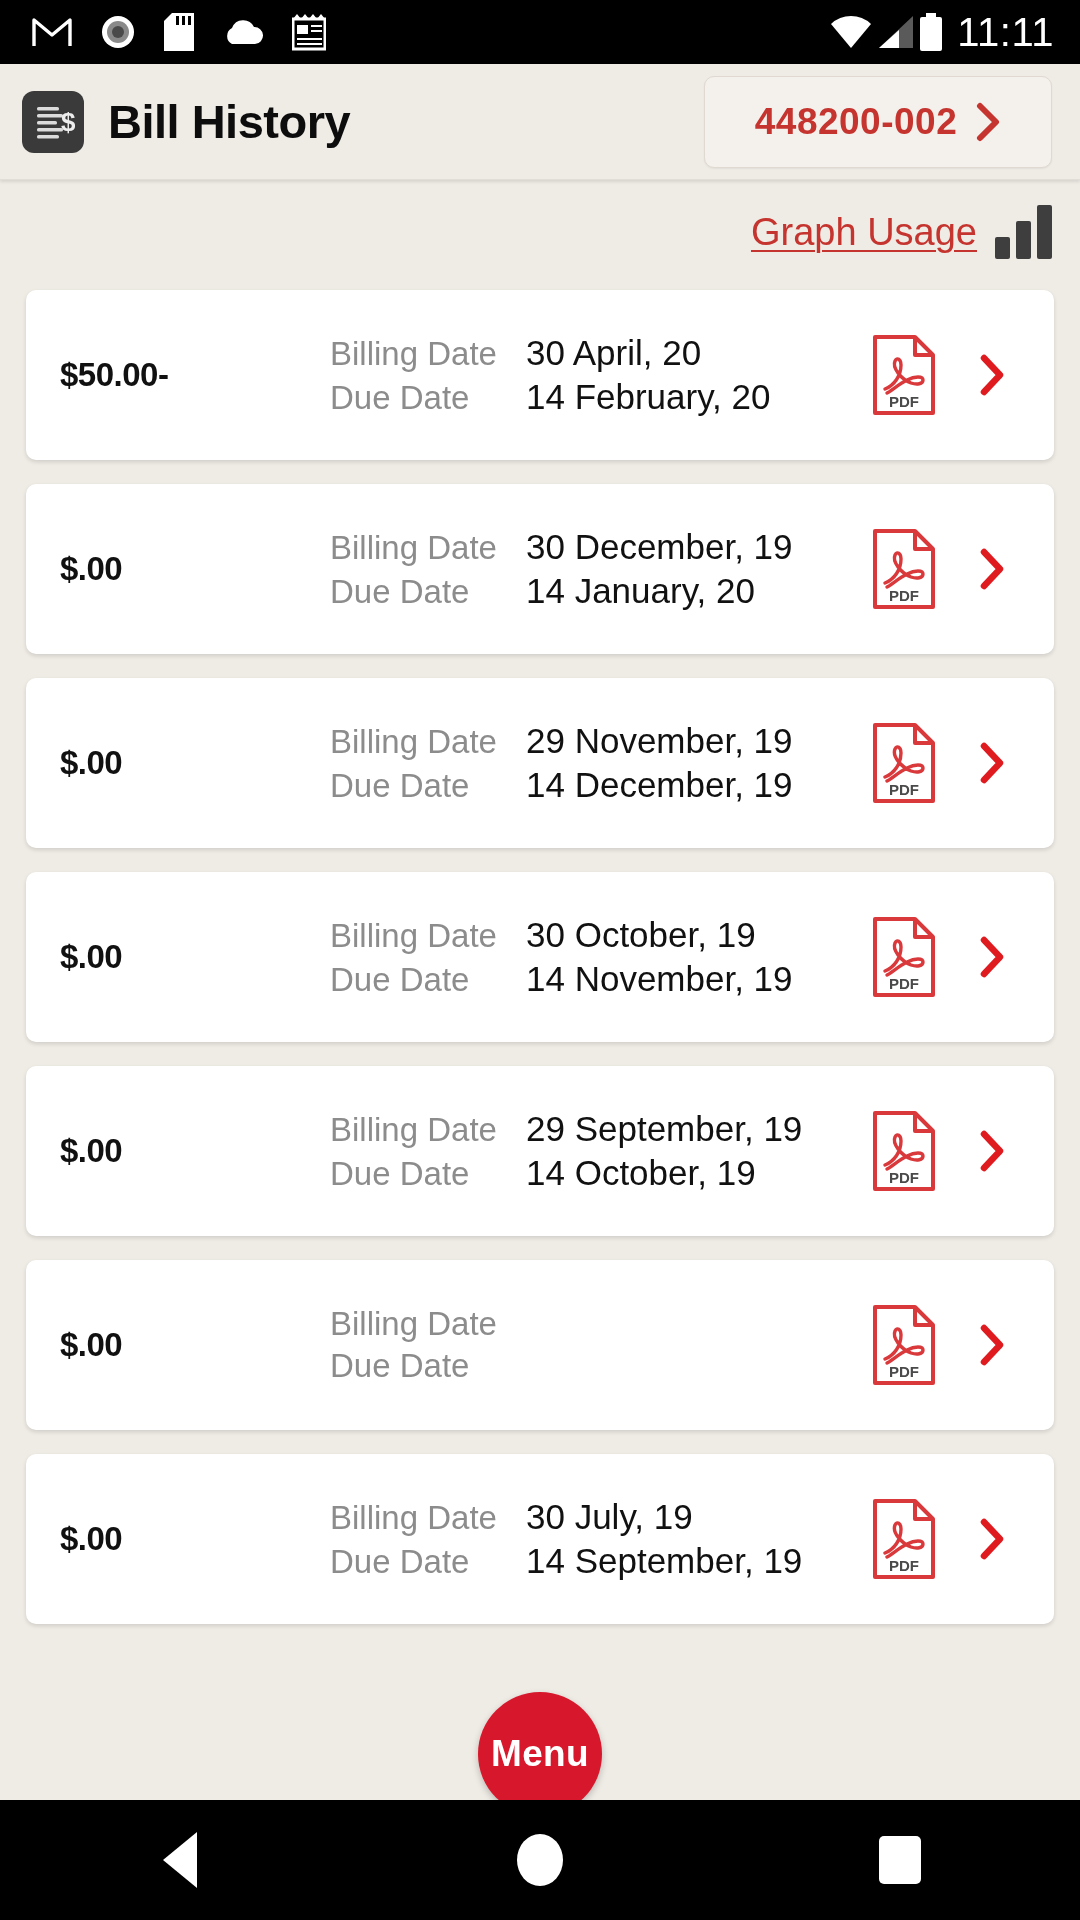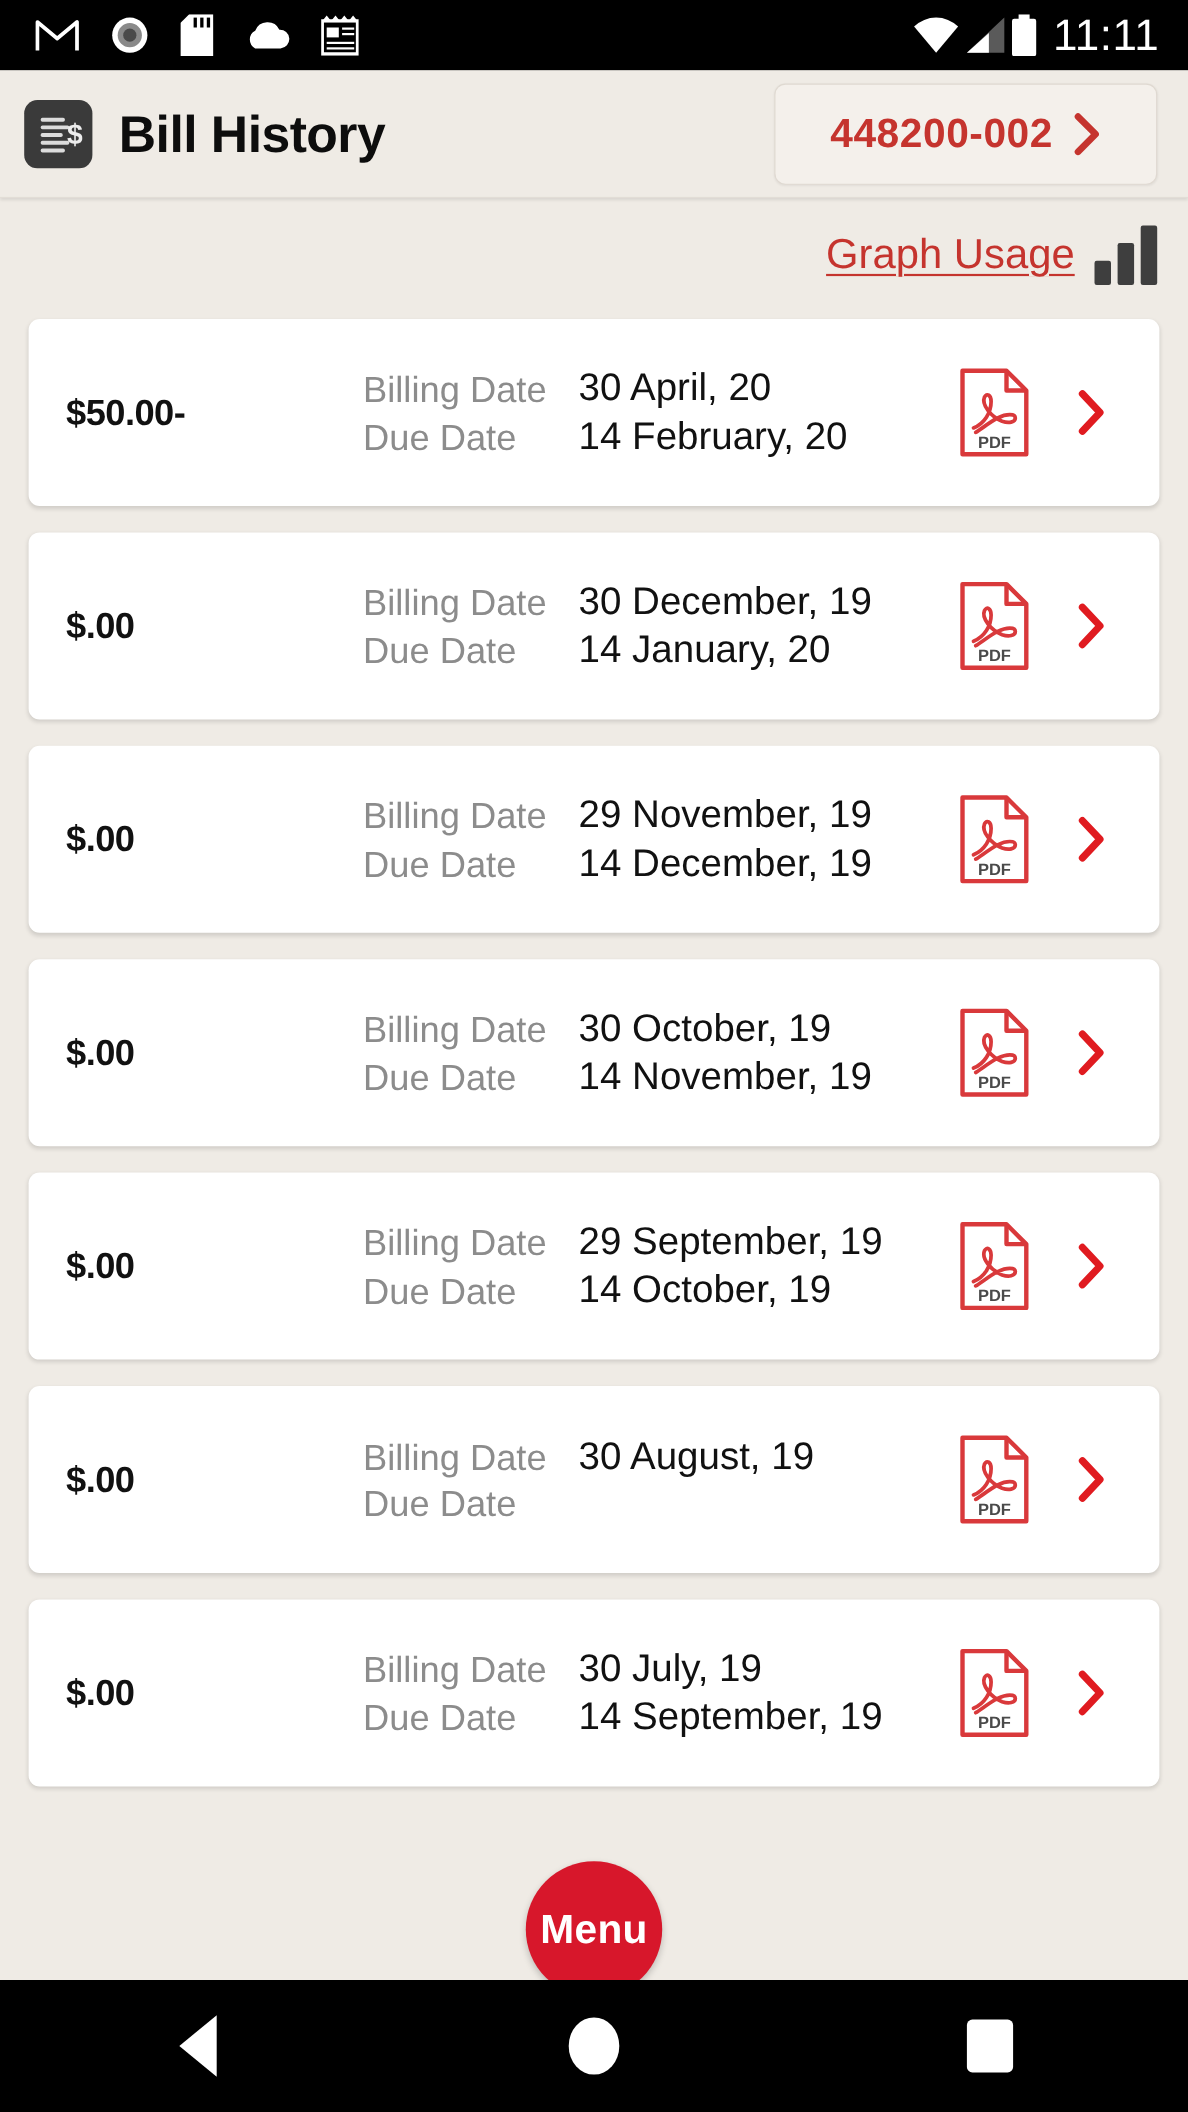--- a/index.html
+++ b/index.html
@@ -321,21 +321,20 @@
           <path d="M5 4 L21 21 L5 38" fill="none" stroke="#E01B20" stroke-width="6.5" stroke-linecap="round" stroke-linejoin="round"></path>
         </svg>
       </div>
     </div>
 
     <div class="bill-card">
       <div class="amount">$.00</div>
       <div class="dates">
         <div class="drow">
           <span class="dlabel">Billing Date</span>
-          <span class="dval">30 August, 19</span>
         </div>
         <div class="drow">
           <span class="dlabel">Due Date</span>
         </div>
       </div>
       <div class="pdf-wrap">
         <svg width="66" height="84" viewBox="0 0 66 84">
           <path d="M4 4 H44 L62 22 V80 H4 Z" fill="#fff" stroke="#D9393B" stroke-width="4" stroke-linejoin="round"></path>
           <path d="M44 4 V22 H62" fill="none" stroke="#D9393B" stroke-width="4" stroke-linejoin="round"></path>
           <path d="M14 56 C24 52 30 42 30 32 C30 26 26 24 24 28 C21 35 30 46 40 50 C46 52 52 51 52 47 C52 43 44 43 36 47 C28 51 20 58 16 60" fill="none" stroke="#D9393B" stroke-width="3.4" stroke-linecap="round"></path>

